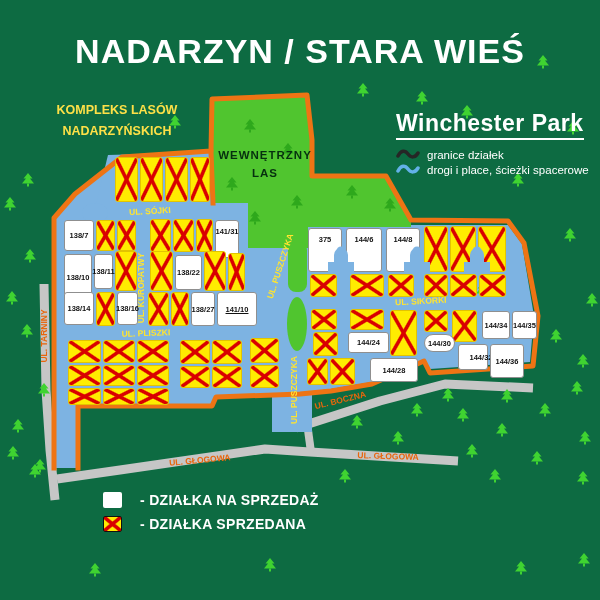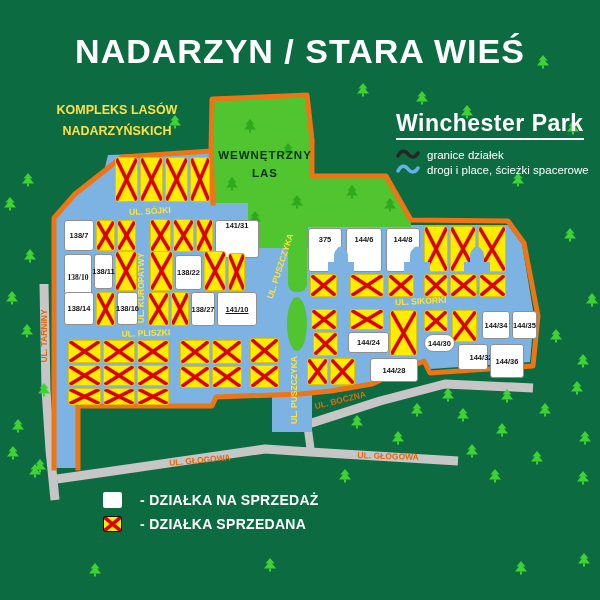--- a/index.html
+++ b/index.html
@@ -137,22 +137,22 @@
       <div class="plot sold" style="left: 115px; top: 157px; width: 23px; height: 45px;"></div>
       <div class="plot sold" style="left: 140px; top: 157px; width: 23px; height: 45px;"></div>
       <div class="plot sold" style="left: 165px; top: 157px; width: 23px; height: 45px;"></div>
       <div class="plot sold" style="left: 190px; top: 157px; width: 20px; height: 45px;"></div>
       <div class="plot free" style="left: 64px; top: 220px; width: 30px; height: 31px;">138/7</div>
       <div class="plot sold" style="left: 96px; top: 220px; width: 19px; height: 31px;"></div>
       <div class="plot sold" style="left: 117px; top: 220px; width: 19px; height: 31px;"></div>
       <div class="plot sold" style="left: 150px; top: 219px; width: 21px; height: 33px;"></div>
       <div class="plot sold" style="left: 173px; top: 219px; width: 21px; height: 33px;"></div>
       <div class="plot sold" style="left: 196px; top: 219px; width: 17px; height: 33px;"></div>
-      <div class="plot free" style="left: 215px; top: 220px; width: 44px; height: 38px; align-items: flex-start; padding-top: 0;">141/31</div>
-      <div class="plot free" style="left: 64px; top: 254px; width: 28px; height: 46px; font-family: Liberation Serif, serif;">138/10</div>
+      <div class="plot free" style="left: 215px; top: 220px; width: 24px; height: 38px; align-items: flex-start; padding-top: 6px;">141/31</div>
+      <div class="plot free" style="left: 64px; top: 254px; width: 28px; height: 46px;">138/10</div>
       <div class="plot free" style="left: 94px; top: 254px; width: 19px; height: 35px;">138/11</div>
       <div class="plot sold" style="left: 115px; top: 251px; width: 22px; height: 40px;"></div>
       <div class="plot sold" style="left: 150px; top: 251px; width: 23px; height: 40px;"></div>
       <div class="plot free" style="left: 175px; top: 255px; width: 27px; height: 35px;">138/22</div>
       <div class="plot sold" style="left: 204px; top: 251px; width: 22px; height: 40px;"></div>
       <div class="plot sold" style="left: 228px; top: 253px; width: 17px; height: 38px;"></div>
       <div class="plot free" style="left: 64px; top: 292px; width: 30px; height: 33px;">138/14</div>
       <div class="plot sold" style="left: 96px; top: 292px; width: 19px; height: 34px;"></div>
       <div class="plot free" style="left: 117px; top: 292px; width: 21px; height: 33px;">138/16</div>
       <div class="plot sold" style="left: 148px; top: 292px; width: 21px; height: 34px;"></div>

